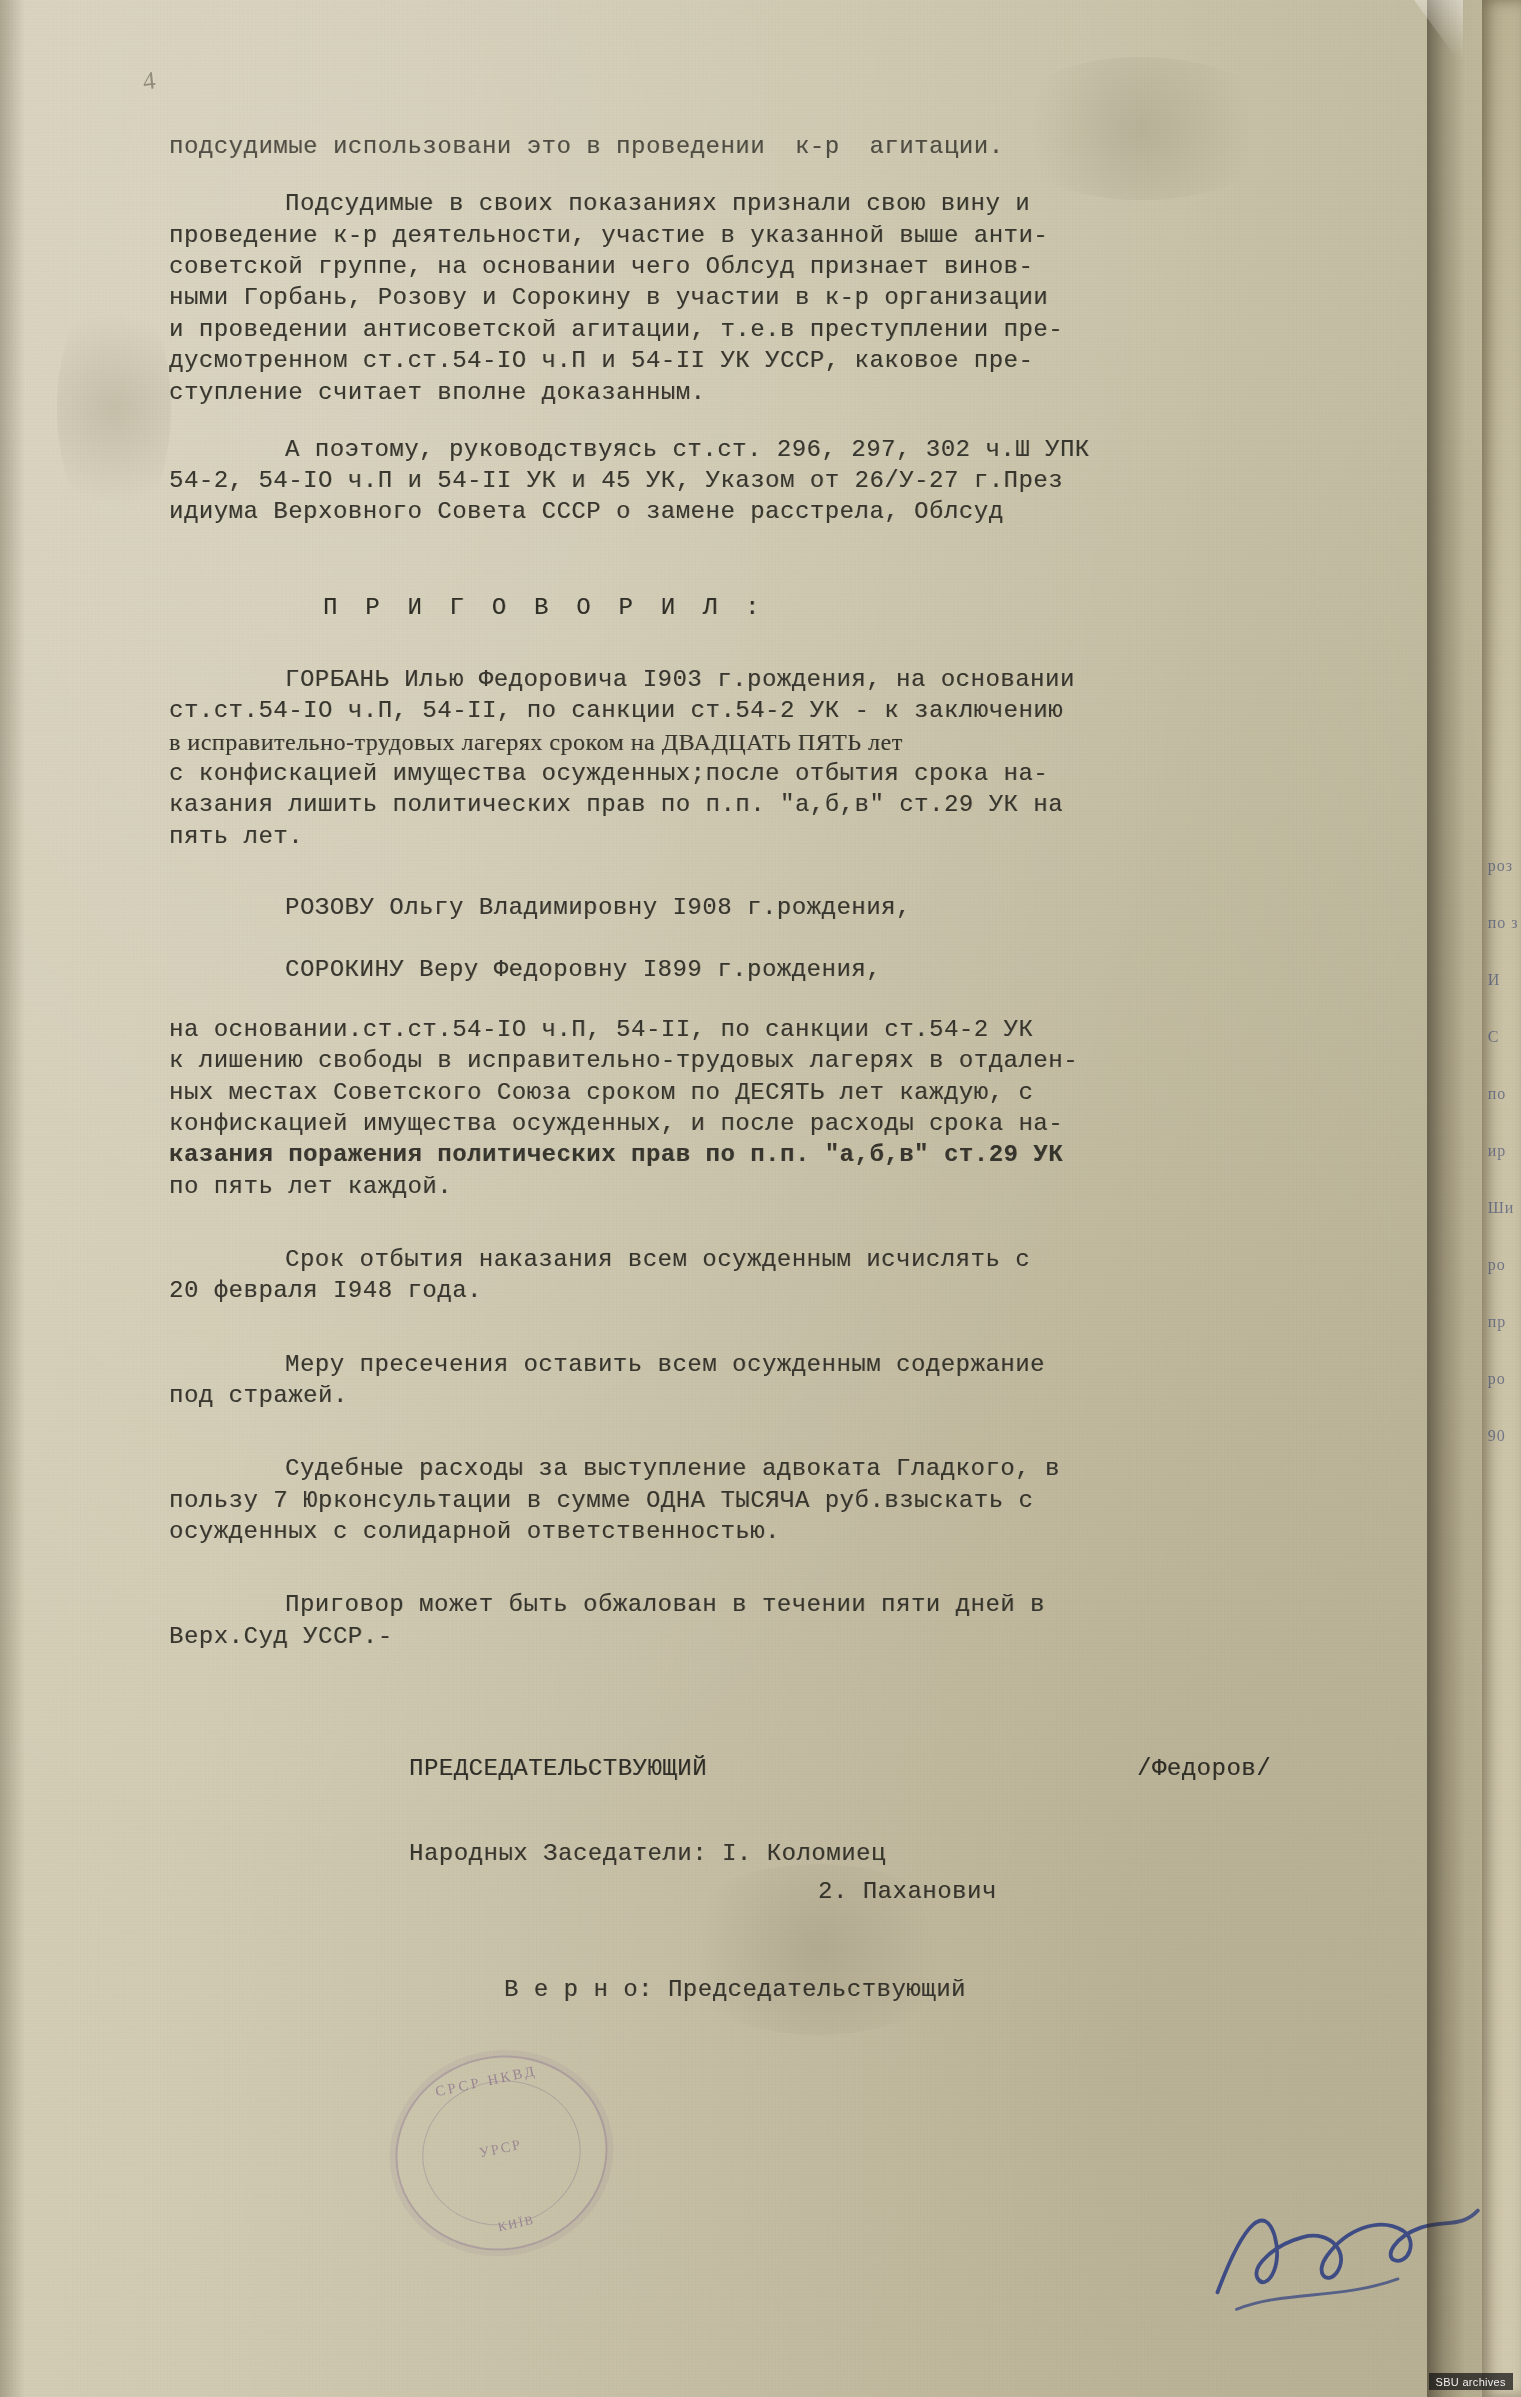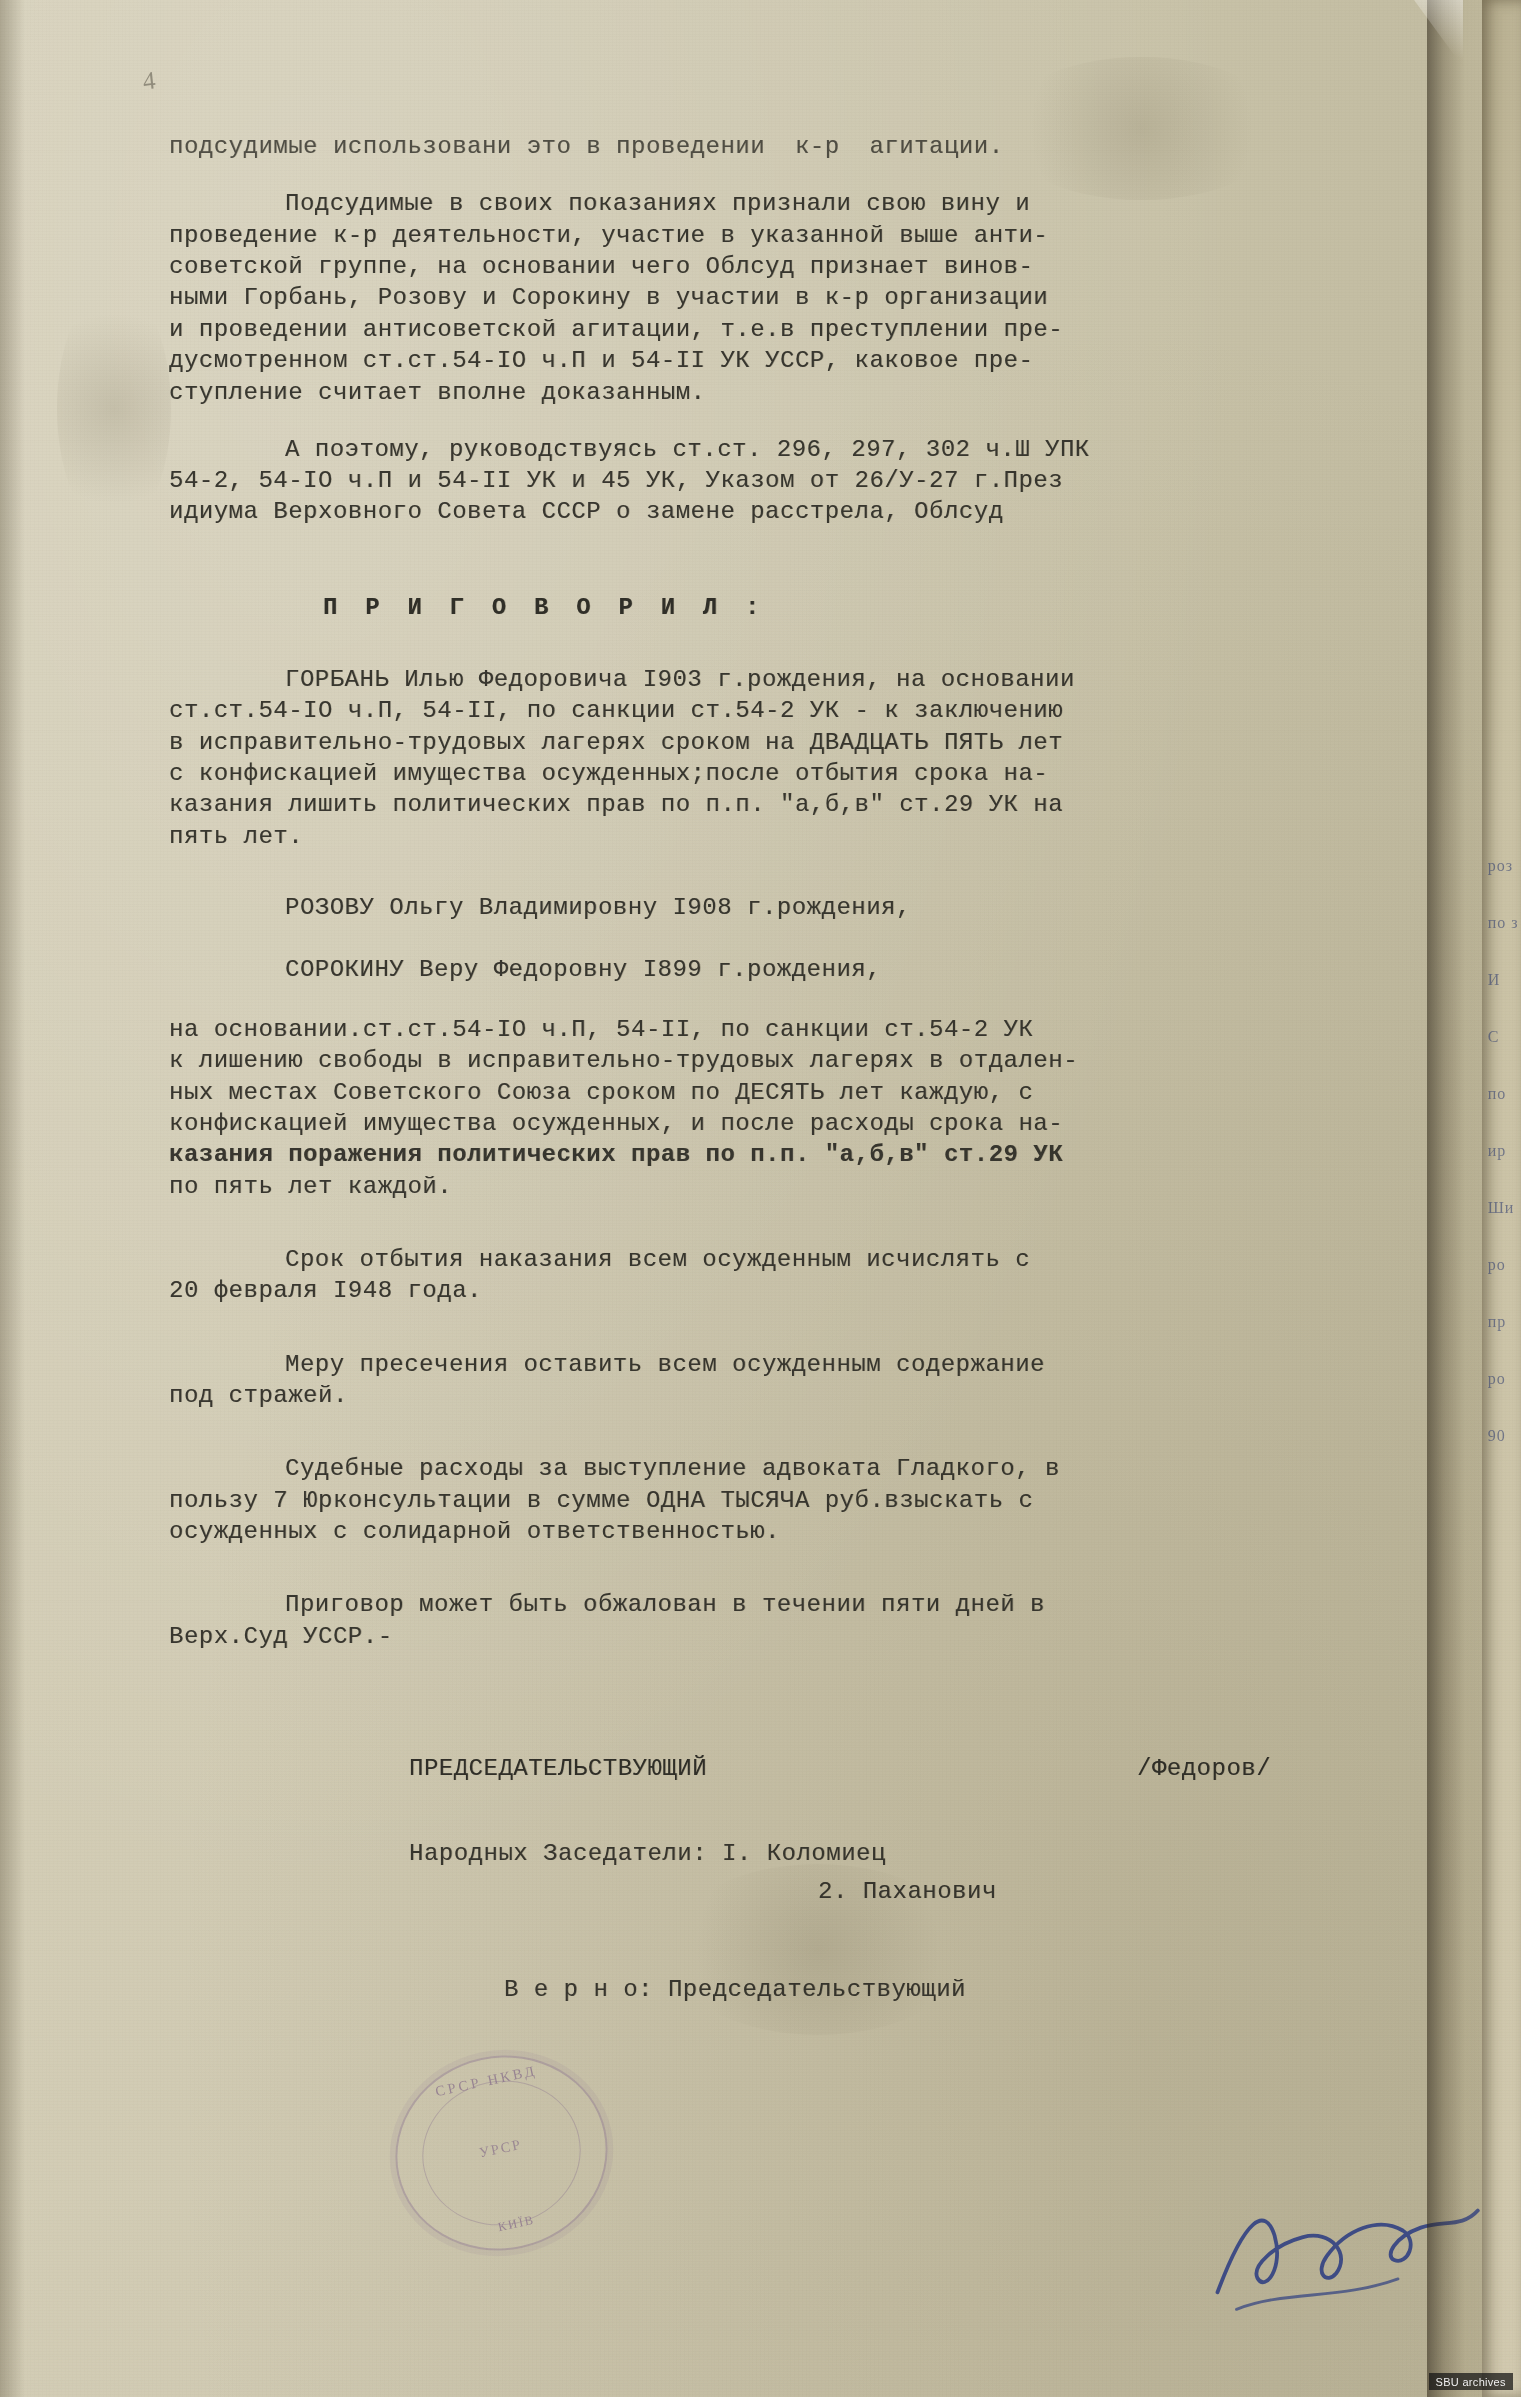--- a/index.html
+++ b/index.html
@@ -195,24 +195,24 @@
       <div class="line" style="left: 285px; top: 190px;">Подсудимые в своих показаниях признали свою вину и</div>
       <div class="line" style="left: 169px; top: 222px;">проведение к-р деятельности, участие в указанной выше анти-</div>
       <div class="line" style="left: 169px; top: 253px;">советской группе, на основании чего Облсуд признает винов-</div>
       <div class="line" style="left: 169px; top: 284px;">ными Горбань, Розову и Сорокину в участии в к-р организации</div>
       <div class="line" style="left: 169px; top: 316px;">и проведении антисоветской агитации, т.е.в преступлении пре-</div>
       <div class="line" style="left: 169px; top: 347px;">дусмотренном ст.ст.54-IO ч.П и 54-II УК УССР, каковое пре-</div>
       <div class="line" style="left: 169px; top: 379px;">ступление считает вполне доказанным.</div>
       <div class="line" style="left: 285px; top: 436px;">А поэтому, руководствуясь ст.ст. 296, 297, 302 ч.Ш УПК</div>
       <div class="line" style="left: 169px; top: 467px;">54-2, 54-IO ч.П и 54-II УК и 45 УК, Указом от 26/У-27 г.През</div>
       <div class="line" style="left: 169px; top: 498px;">идиума Верховного Совета СССР о замене расстрела, Облсуд</div>
-      <div class="line spaced strong" style="left: 323px; top: 594px; font-weight: bold;">П Р И Г О В О Р И Л :</div>
+      <div class="line spaced strong" style="left: 323px; top: 594px;">П Р И Г О В О Р И Л :</div>
       <div class="line" style="left: 285px; top: 666px;">ГОРБАНЬ Илью Федоровича I903 г.рождения, на основании</div>
       <div class="line" style="left: 169px; top: 697px;">ст.ст.54-IO ч.П, 54-II, по санкции ст.54-2 УК - к заключению</div>
-      <div class="line" style="left: 169px; top: 729px;">в исправительно-трудовых лагерях сроком на ДВАДЦАТЬ ПЯТЬ лет</div>
+      <div class="line" style="left: 169px; top: 729px; font-family: Liberation Serif, serif;">в исправительно-трудовых лагерях сроком на ДВАДЦАТЬ ПЯТЬ лет</div>
       <div class="line" style="left: 169px; top: 760px;">с конфискацией имущества осужденных;после отбытия срока на-</div>
       <div class="line" style="left: 169px; top: 791px;">казания лишить политических прав по п.п. "а,б,в" ст.29 УК на</div>
       <div class="line" style="left: 169px; top: 823px;">пять лет.</div>
       <div class="line" style="left: 285px; top: 894px;">РОЗОВУ Ольгу Владимировну I908 г.рождения,</div>
       <div class="line" style="left: 285px; top: 956px;">СОРОКИНУ Веру Федоровну I899 г.рождения,</div>
       <div class="line" style="left: 169px; top: 1016px;">на основании.ст.ст.54-IO ч.П, 54-II, по санкции ст.54-2 УК</div>
       <div class="line" style="left: 169px; top: 1047px;">к лишению свободы в исправительно-трудовых лагерях в отдален-</div>
       <div class="line" style="left: 169px; top: 1079px;">ных местах Советского Союза сроком по ДЕСЯТЬ лет каждую, с</div>
       <div class="line" style="left: 169px; top: 1110px;">конфискацией имущества осужденных, и после расходы срока на-</div>
       <div class="line" style="left: 169px; top: 1141px; font-weight: bold;">казания поражения политических прав по п.п. "а,б,в" ст.29 УК</div>

